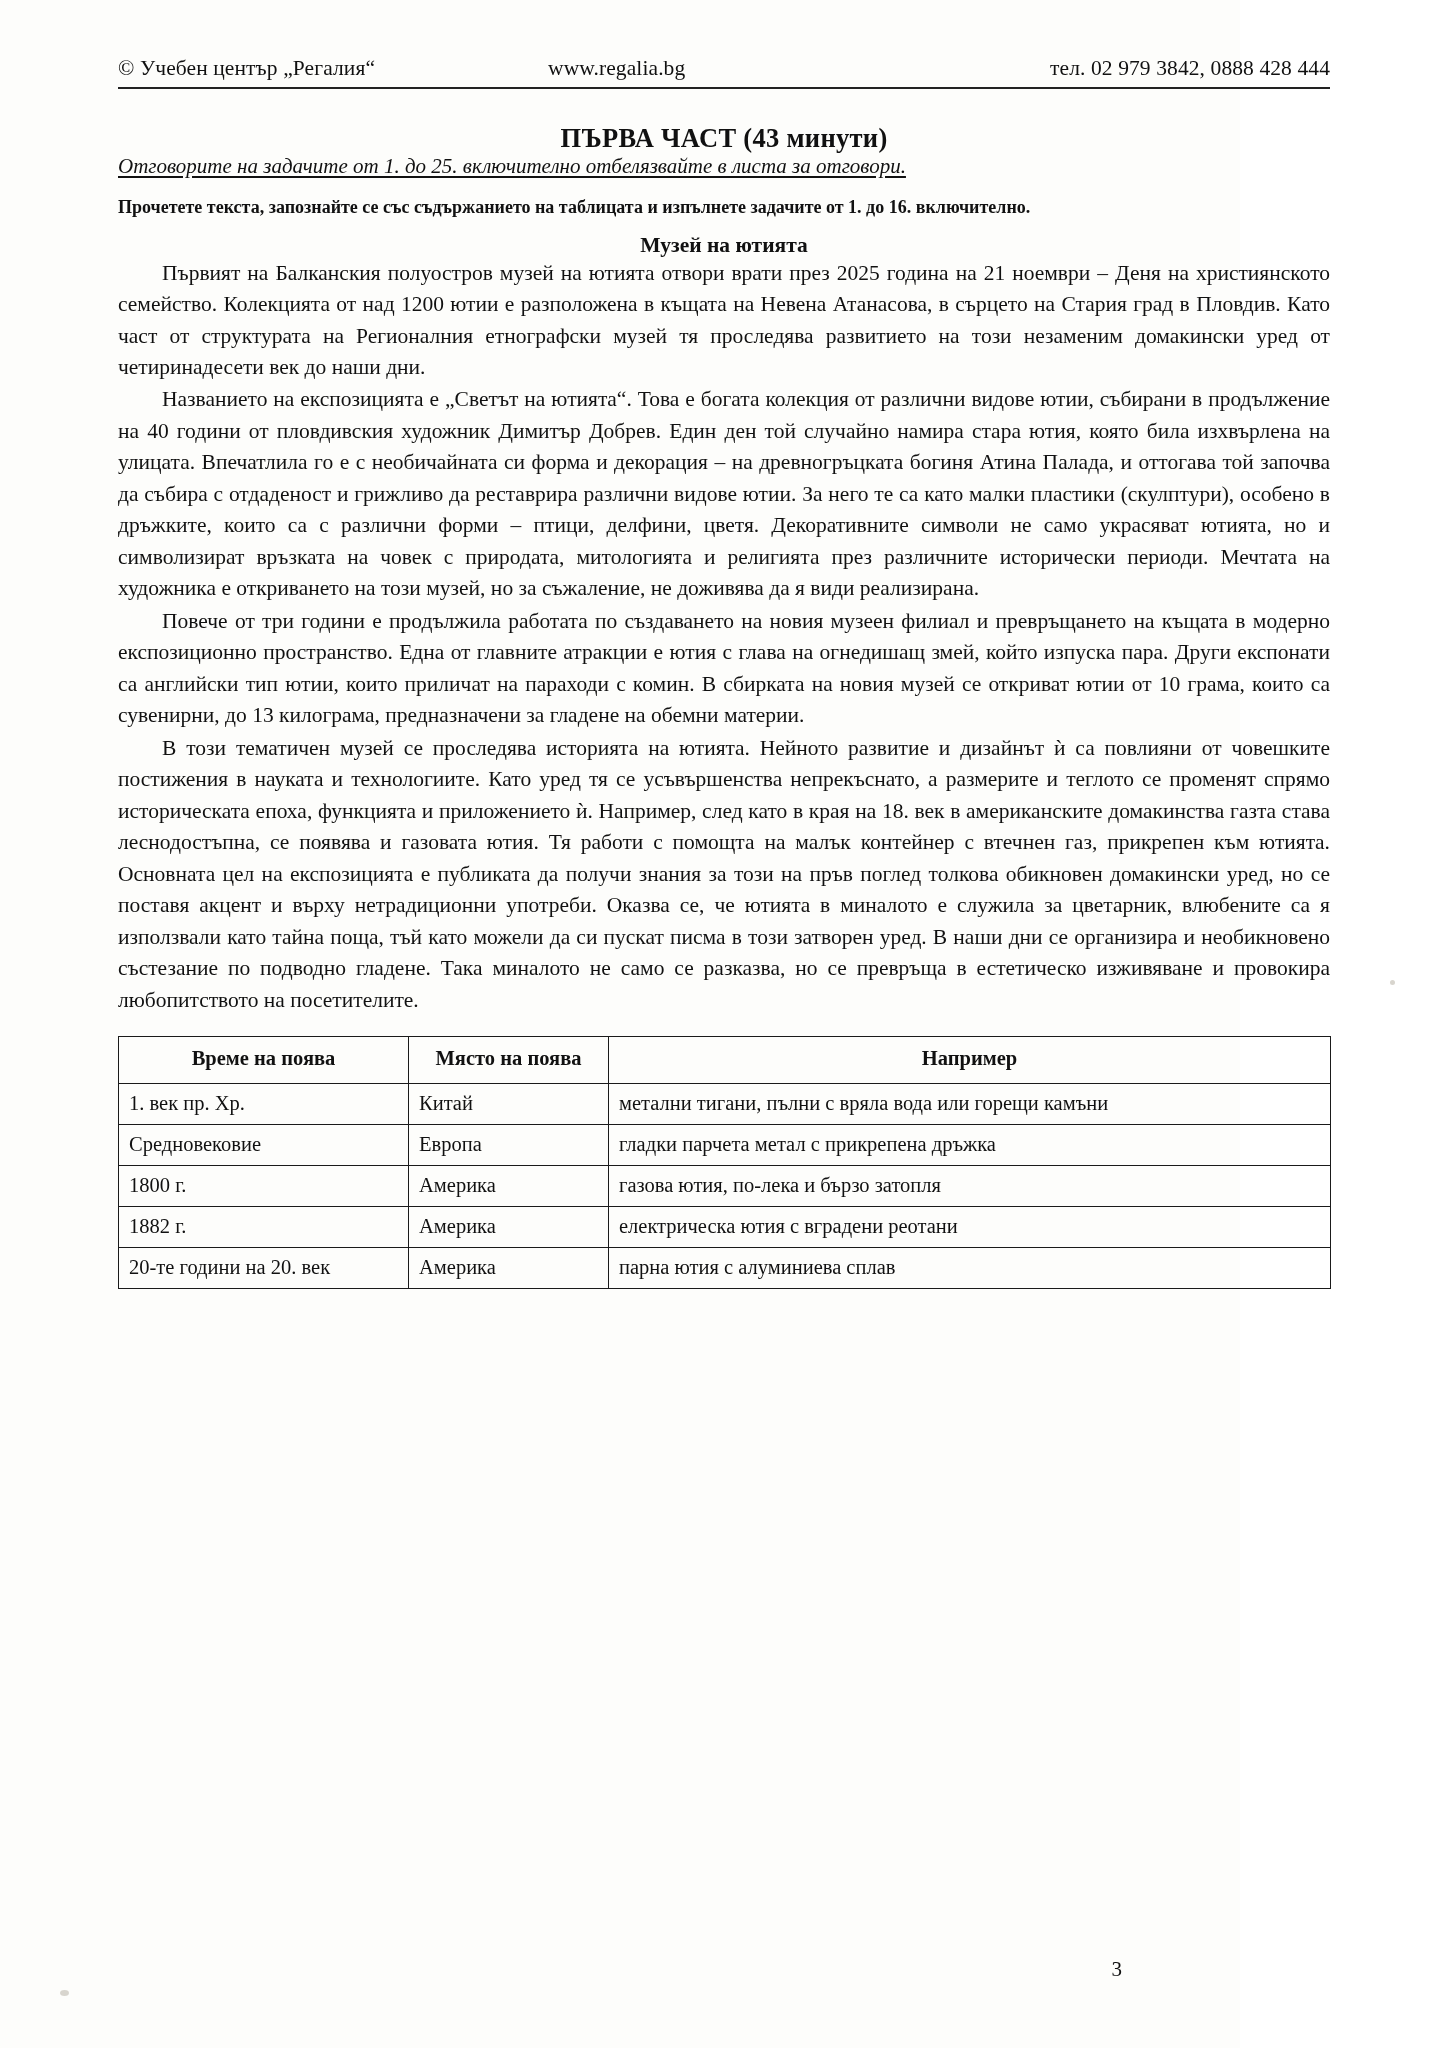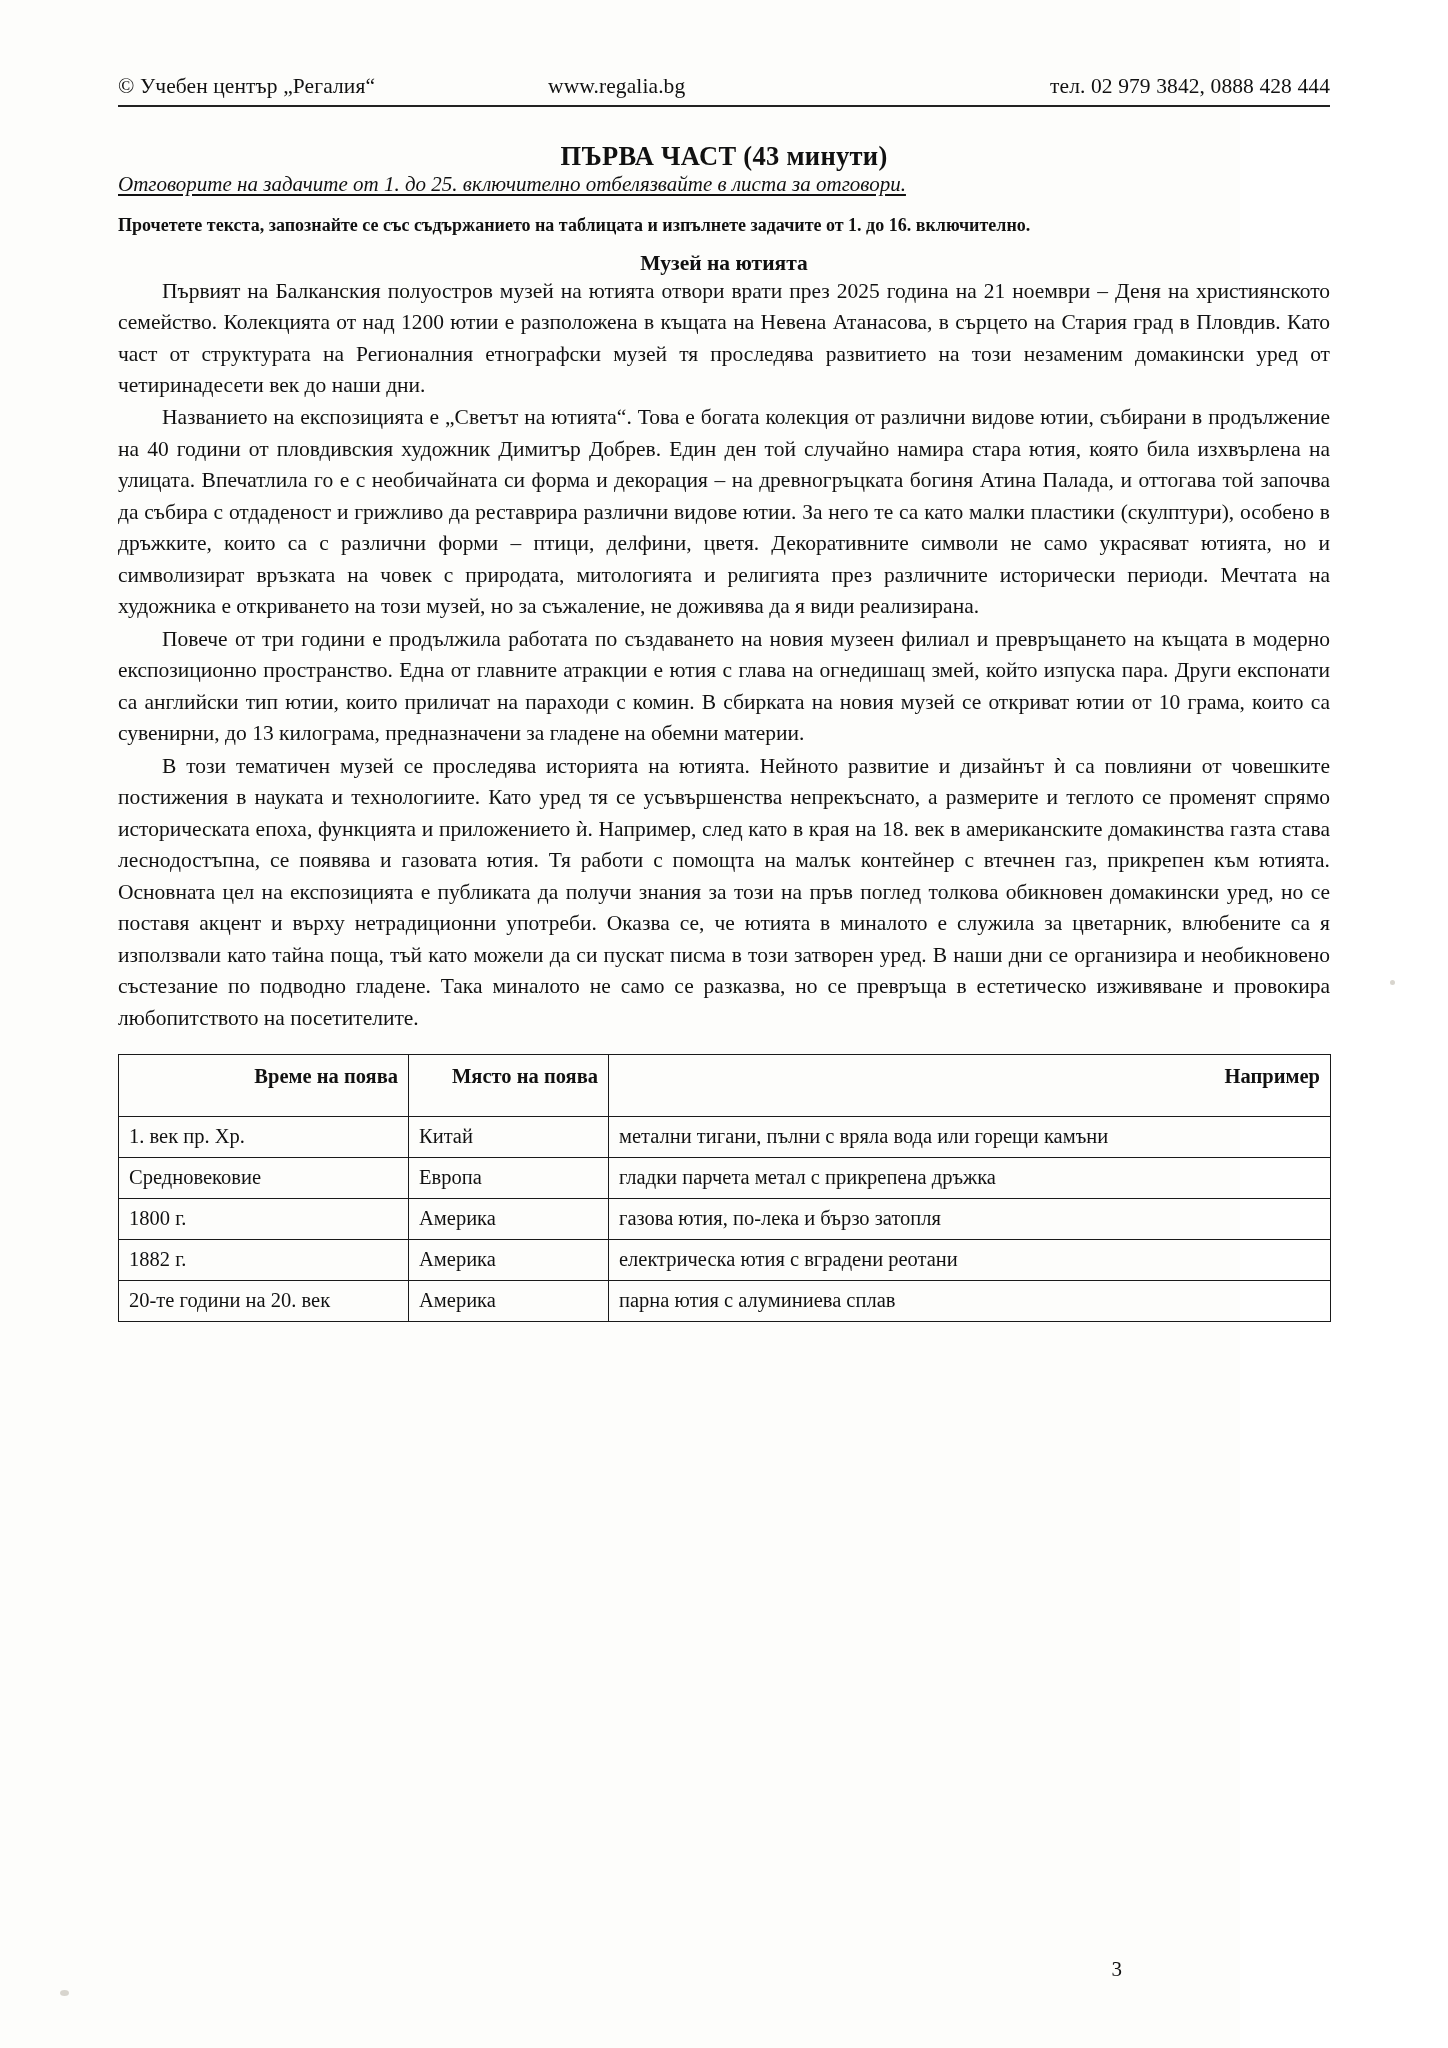--- a/index.html
+++ b/index.html
@@ -34,21 +34,21 @@
     align-items: baseline;
     font-size: 21.5px;
     font-family: "Liberation Serif", serif;
     letter-spacing: 0.1px;
     padding-bottom: 6px;
     border-bottom: 2px solid #222;
     width: 1212px;
   }
   .header .hdr-left { width: 430px; }
   .header .hdr-mid { width: 330px; text-align: left; }
-  .header .hdr-right { flex: 1; text-align: right; margin-top: 18px; }
+  .header .hdr-right { flex: 1; text-align: right; }
 
   h1.title {
     font-size: 26.5px;
     font-weight: bold;
     text-align: center;
     margin: 34px 0 0 0;
     letter-spacing: 0.3px;
   }
   .instruction-italic {
     font-size: 21px;
@@ -86,23 +86,23 @@
   }
   table.iron-table th,
   table.iron-table td {
     border: 1.6px solid #1a1a1a;
     font-size: 20.5px;
     padding: 8px 10px 9px 10px;
     vertical-align: middle;
   }
   table.iron-table th {
     font-weight: bold;
-    text-align: right;
+    text-align: center;
     padding-top: 10px;
-    padding-bottom: 28px;
+    padding-bottom: 13px;
   }
   table.iron-table td { text-align: left; }
   col.c1 { width: 290px; }
   col.c2 { width: 200px; }
   col.c3 { width: 722px; }
 
   .page-number {
     position: absolute;
     right: 118px;
     bottom: 66px;

